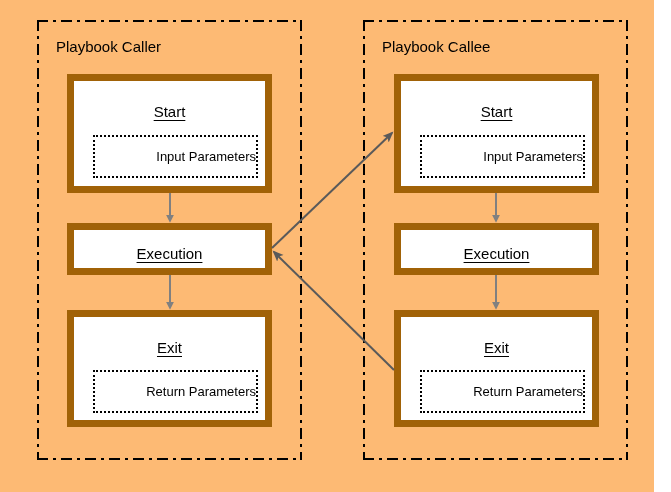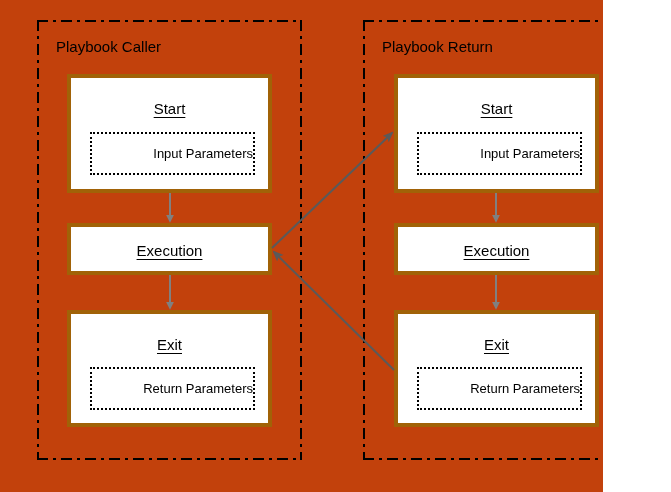--- a/index.html
+++ b/index.html
@@ -2,23 +2,23 @@
 <html><head>
 <meta charset="utf-8">
 <style>
   html, body {
     margin: 0;
     padding: 0;
     background: #ffffff;
   }
   #canvas {
     position: relative;
-    width: 603px;
+    width: 654px;
     height: 492px;
-    background: #c2410c;
+    background: #fdba74;
     font-family: "Liberation Sans", sans-serif;
     overflow: hidden;
   }
   .group-box {
     position: absolute;
     border: 2px dashed #000000;
     box-sizing: border-box;
     background: transparent;
   }
   
@@ -35,21 +35,21 @@
   }
   .group-title {
     position: absolute;
     font-size: 15px;
     color: #000000;
     white-space: nowrap;
   }
   .node {
     position: absolute;
     box-sizing: border-box;
-    border: 4px solid #a16207;
+    border: 7px solid #a16207;
     background: #ffffff;
     padding-left: 36px;
   }
   .node-title {
     position: absolute;
     left: 0;
     right: 0;
     text-align: center;
     font-size: 15px;
     color: #000000;
@@ -104,21 +104,21 @@
   <div class="node" style="left:67px; top:310px; width:205px; height:117px;">
     <div class="node-title" style="top:22px;">
       <span>Exit</span>
     </div>
     <div class="param-box" style="left:19px; top:53px; width:165px; height:43px;">
       <span>Return Parameters</span>
     </div>
   </div>
 
   <div class="group-box" style="left:363px; top:20px; width:265px; height:440px;"></div>
-  <div class="group-title" style="left:382px; top:38px;">Playbook Return</div>
+  <div class="group-title" style="left:382px; top:38px;">Playbook Callee</div>
 
   <div class="node" style="left:394px; top:74px; width:205px; height:119px;">
     <div class="node-title" style="top:22px;">
       <span>Start</span>
     </div>
     <div class="param-box" style="left:19px; top:54px; width:165px; height:43px;">
       <span>Input Parameters</span>
     </div>
   </div>
 

